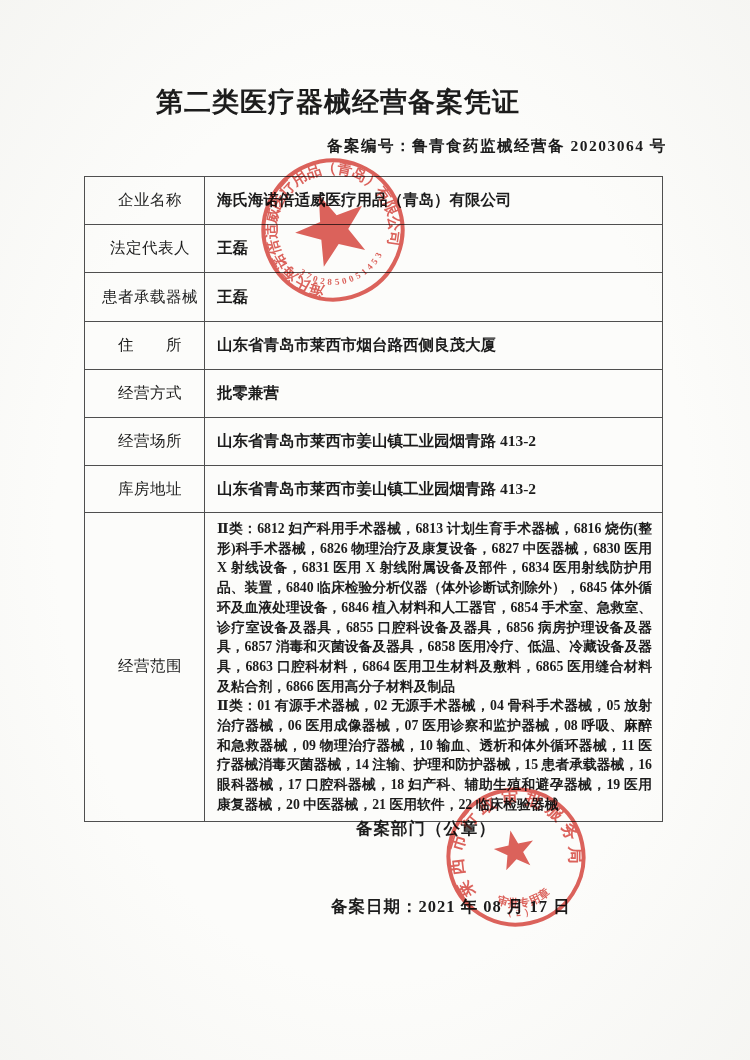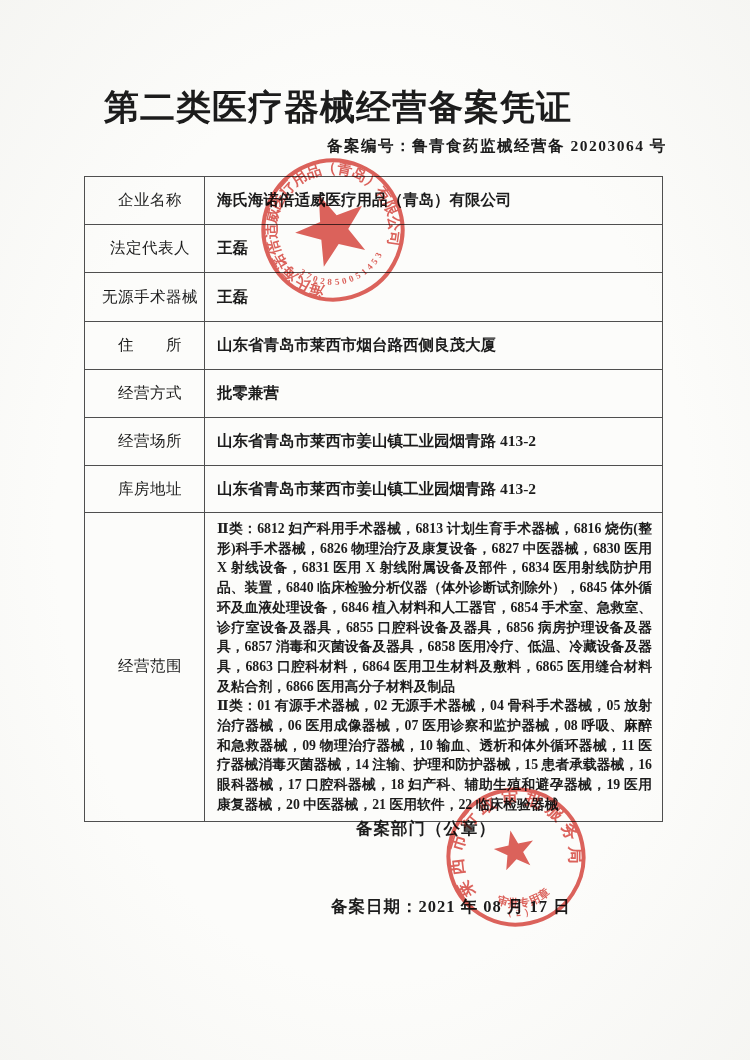--- a/index.html
+++ b/index.html
@@ -10,21 +10,21 @@
     color:#1c1c1c;
     overflow:hidden;
   }
   .page{position:absolute;inset:0;
     background:
       radial-gradient(ellipse at 50% 50%, rgba(255,255,255,0) 60%, rgba(225,225,220,.25) 100%),
       #fcfcfa;
   }
   .title{
     position:absolute;left:0;top:84px;width:676px;
-    text-align:center;font-size:35px;font-weight:bold;letter-spacing:1px;
+    text-align:center;font-size:27px;font-weight:bold;letter-spacing:1px;
     white-space:nowrap;
   }
   .filing{
     position:absolute;left:327px;top:136px;
     font-size:15.5px;font-weight:bold;letter-spacing:1.5px;white-space:nowrap;
   }
   table.cert-table{
     position:absolute;left:84px;top:176px;width:579px;
     border-collapse:collapse;table-layout:fixed;
   }
@@ -73,21 +73,21 @@
     <tbody>
         <tr class="h45">
       <td class="lab">企业名称</td>
       <td class="val">海氏海诺倍适威医疗用品（青岛）有限公司</td>
     </tr>
     <tr class="h45">
       <td class="lab">法定代表人</td>
       <td class="val">王磊</td>
     </tr>
     <tr class="h46">
-      <td class="lab">无源手术器械</td>
+      <td class="lab">患者承载器械</td>
       <td class="val">王磊</td>
     </tr>
     <tr class="h45">
       <td class="lab">住　　所</td>
       <td class="val">山东省青岛市莱西市烟台路西侧良茂大厦</td>
     </tr>
     <tr class="h45">
       <td class="lab">经营方式</td>
       <td class="val">批零兼营</td>
     </tr>

